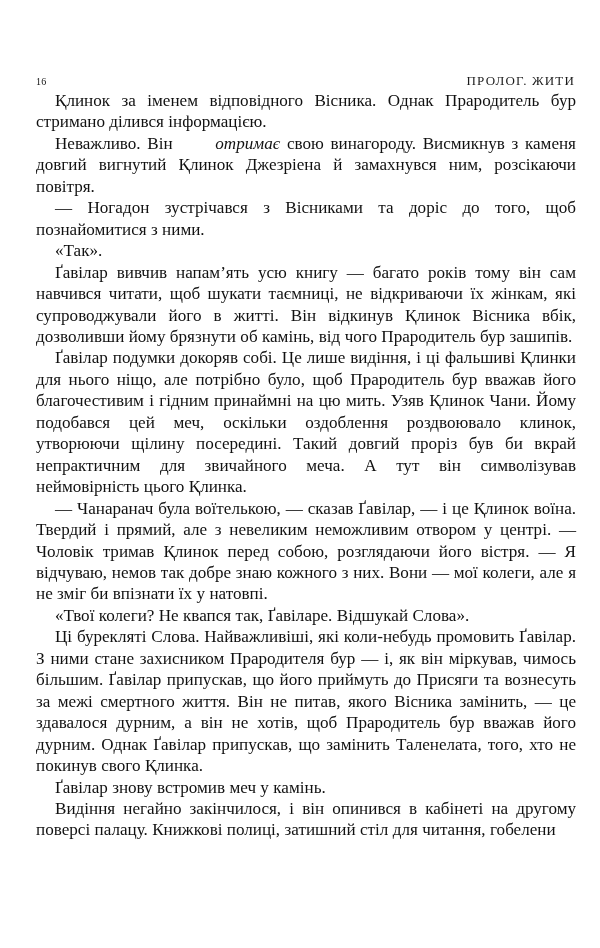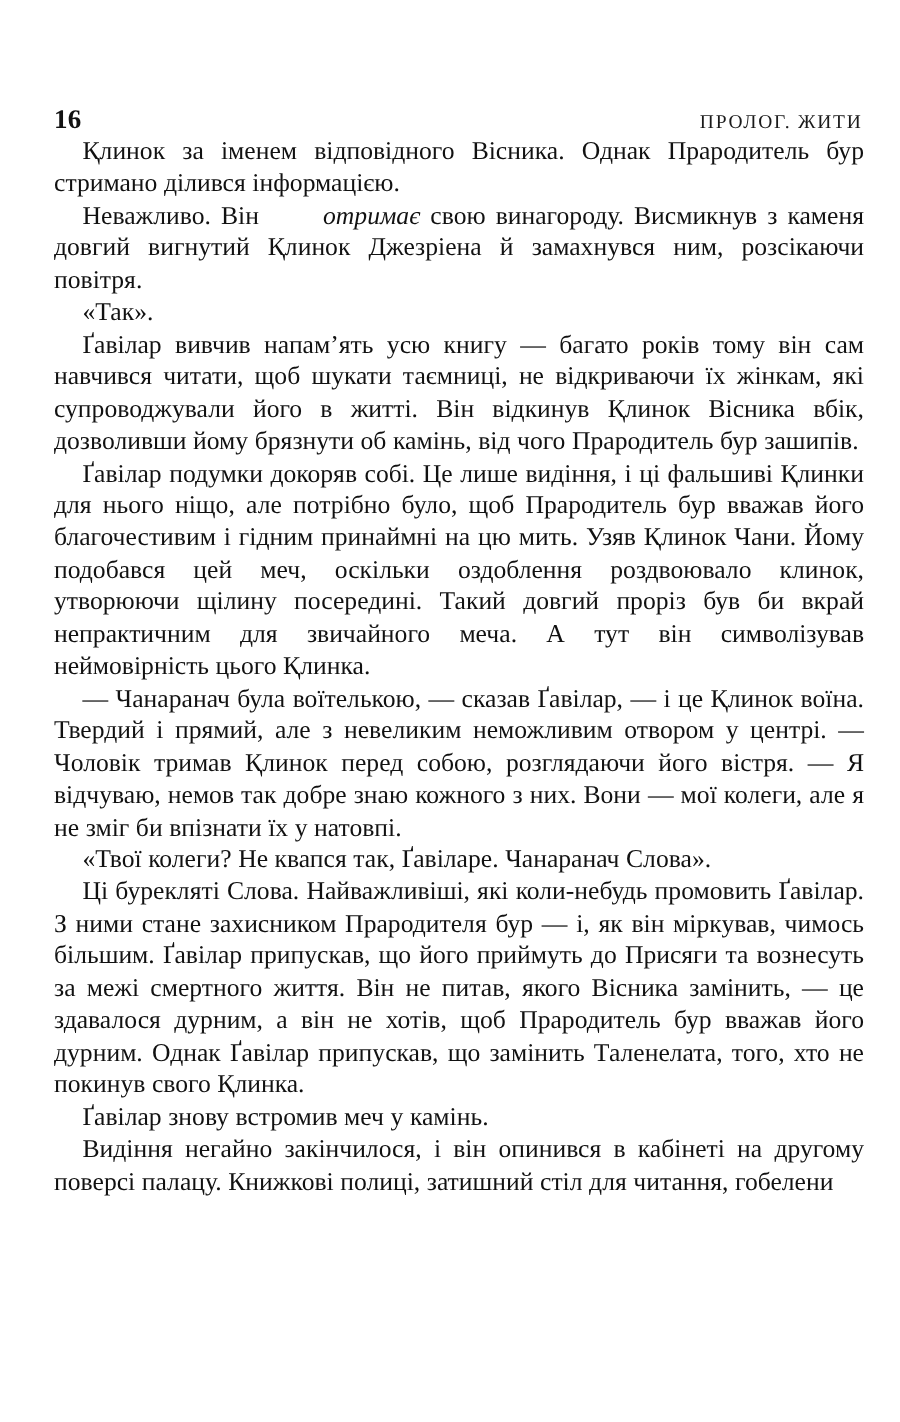--- a/index.html
+++ b/index.html
@@ -23,22 +23,22 @@
     position: absolute;
     top: 33px;
     left: 36px;
     right: 25px;
     height: 20px;
     display: flex;
     align-items: baseline;
     justify-content: space-between;
   }
   .folio {
-    font-size: 18px;
-    font-weight: bold;
+    font-size: 10px;
+    font-weight: normal;
     letter-spacing: 0.2px;
     color: #121212;
   }
   .head-title {
     font-size: 13px;
     letter-spacing: 1.15px;
     color: #1a1a1a;
     white-space: nowrap;
     margin-top: 40px;
   }
@@ -73,23 +73,24 @@
 <div class="page">
 
   <div class="running-head">
     <span class="folio">16</span>
     <span class="head-title">ПРОЛОГ. ЖИТИ</span>
   </div>
 
   <div class="textblock">
       <p class="para">Қлинок за іменем відповідного Вісника. Однак Прародитель бур стримано ділився інформацією.</p>
       <p class="para"><span>Неважливо. Він </span><em>отримає</em><span> свою винагороду. Висмикнув з каменя довгий вигнутий Қлинок Джезріена й замахнувся ним, розсікаючи повітря.</span></p>
+      <p class="para">— Ногадон зустрічався з Вісниками та доріс до того, щоб познайомитися з ними.</p>
       <p class="para">«Так».</p>
       <p class="para">Ґавілар вивчив напам’ять усю книгу — багато років тому він сам навчився читати, щоб шукати таємниці, не відкриваючи їх жінкам, які супроводжували його в житті. Він відкинув Қлинок Вісника вбік, дозволивши йому брязнути об камінь, від чого Прародитель бур зашипів.</p>
       <p class="para">Ґавілар подумки докоряв собі. Це лише видіння, і ці фальшиві Қлинки для нього ніщо, але потрібно було, щоб Прародитель бур вважав його благочестивим і гідним принаймні на цю мить. Узяв Қлинок Чани. Йому подобався цей меч, оскільки оздоблення роздвоювало клинок, утворюючи щілину посередині. Такий довгий проріз був би вкрай непрактичним для звичайного меча. А тут він символізував неймовірність цього Қлинка.</p>
       <p class="para">— Чанаранач була воїтелькою, — сказав Ґавілар, — і це Қлинок воїна. Твердий і прямий, але з невеликим неможливим отвором у центрі. — Чоловік тримав Қлинок перед собою, розглядаючи його вістря. — Я відчуваю, немов так добре знаю кожного з них. Вони — мої колеги, але я не зміг би впізнати їх у натовпі.</p>
-      <p class="para">«Твої колеги? Не квапся так, Ґавіларе. Чанаранач Слова».</p>
+      <p class="para">«Твої колеги? Не квапся так, Ґавіларе. Відшукай Слова».</p>
       <p class="para">Ці бурекляті Слова. Найважливіші, які коли-небудь промовить Ґавілар. З ними стане захисником Прародителя бур — і, як він міркував, чимось більшим. Ґавілар припускав, що його приймуть до Присяги та вознесуть за межі смертного життя. Він не питав, якого Вісника замінить, — це здавалося дурним, а він не хотів, щоб Прародитель бур вважав його дурним. Однак Ґавілар припускав, що замінить Таленелата, того, хто не покинув свого Қлинка.</p>
       <p class="para">Ґавілар знову встромив меч у камінь.</p>
       <p class="para">Видіння негайно закінчилося, і він опинився в кабінеті на другому поверсі палацу. Книжкові полиці, затишний стіл для читання, гобелени</p>
     </div>
 
 </div>
 
 </body></html>

